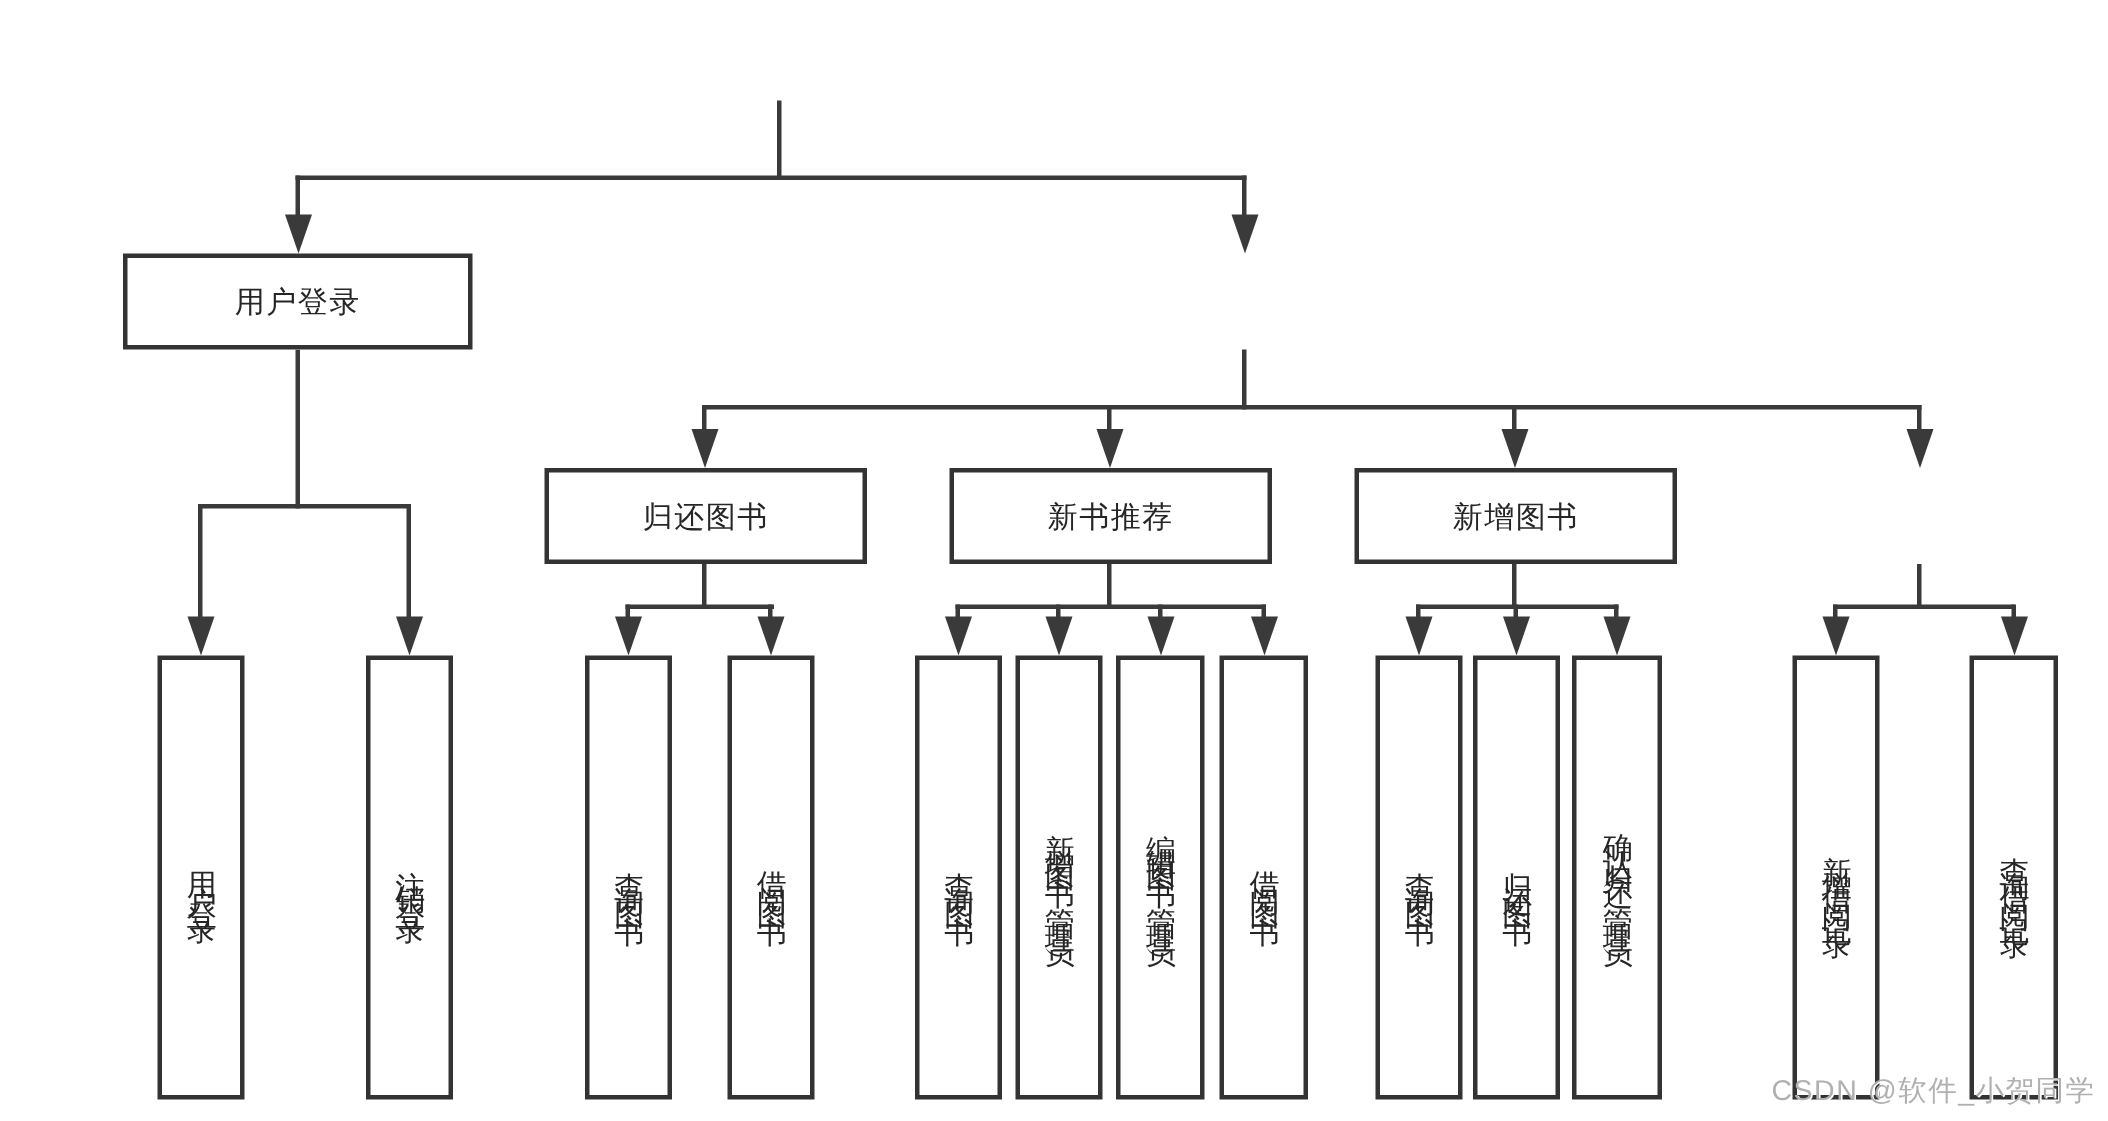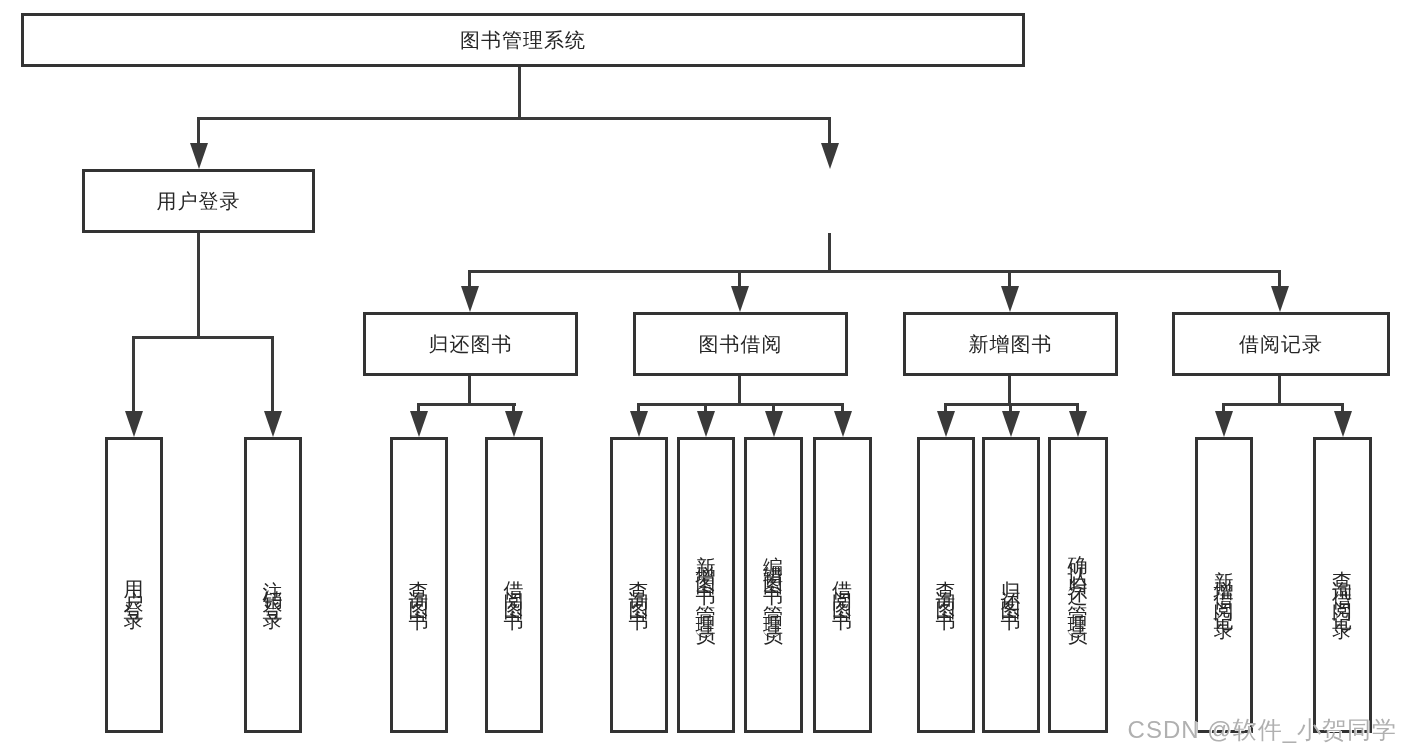--- a/index.html
+++ b/index.html
@@ -38,56 +38,50 @@
     width: 0; height: 0;
     border-left: 9px solid transparent;
     border-right: 9px solid transparent;
     border-top: 26px solid #3a3a3a;
     z-index: 1;
   }
   #watermark {
     position: absolute;
     top: 714px;
     right: 8px;
-    font-size: 24px;
+    font-size: 19px;
     color: #b0b0b0;
     letter-spacing: 1px;
     z-index: 5;
     text-shadow: 1px 1px 0 #ffffff;
   }
 </style>
 </head>
 <body>
 
 <div id="stage">
 
-  <div class="box" style="left:21px; top:13px; width:1004px; height:54px;">
-    <span class="label">图书管理系统</span>
-  </div>
 
   <div class="box" style="left:82px; top:169px; width:233px; height:64px;">
     <span class="label">用户登录</span>
   </div>
 
 
   <div class="box" style="left:363px; top:312px; width:215px; height:64px;">
     <span class="label">归还图书</span>
   </div>
 
   <div class="box" style="left:633px; top:312px; width:215px; height:64px;">
-    <span class="label">图书借阅</span>
+    <span class="label">新书推荐</span>
   </div>
 
   <div class="box" style="left:903px; top:312px; width:215px; height:64px;">
     <span class="label">新增图书</span>
   </div>
 
-  <div class="box" style="left:1172px; top:312px; width:218px; height:64px;">
-    <span class="label">借阅记录</span>
-  </div>
 
   <div class="box leaf" style="left:105px; top:437px; width:58px; height:296px;">
     <span class="label">用户登录</span>
   </div>
 
   <div class="box leaf" style="left:244px; top:437px; width:58px; height:296px;">
     <span class="label">注销登录</span>
   </div>
 
   <div class="box leaf" style="left:390px; top:437px; width:58px; height:296px;">

